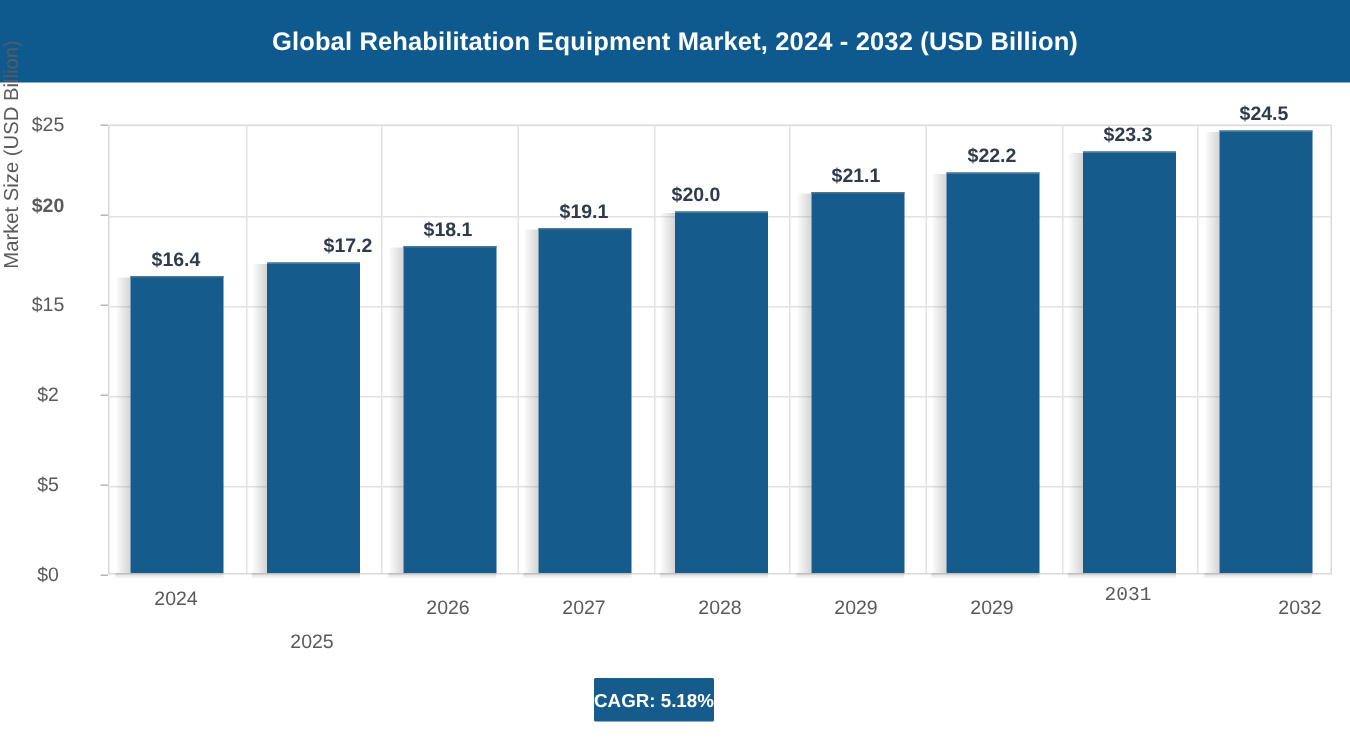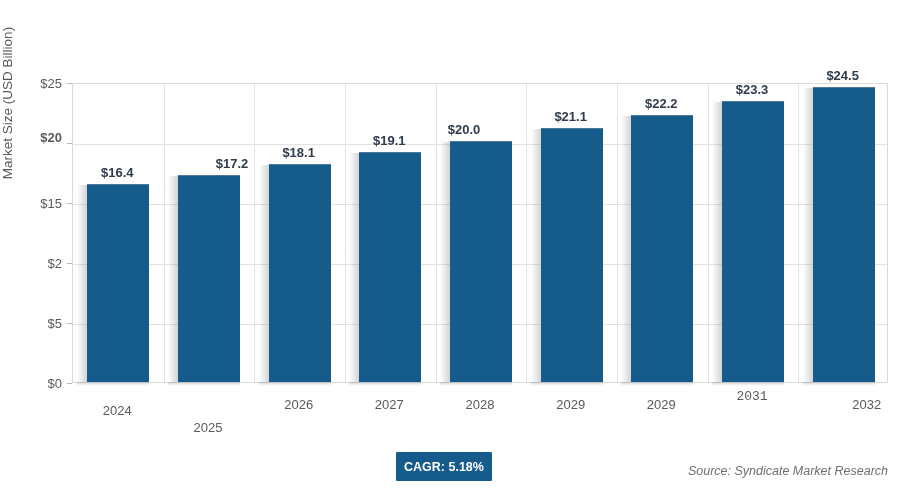--- a/index.html
+++ b/index.html
@@ -63,21 +63,21 @@
     height: 100%;
     width: 1px;
     background: #e2e2e2;
   }
 
   
   .ytick-label {
     position: absolute;
     right: 0;
     width: 60px;
-    text-align: right;
+    text-align: center;
     font-size: 13px;
     color: #5a5a5a;
     transform: translateY(-50%);
     white-space: nowrap;
   }
   .ytick-mark {
     position: absolute;
     width: 5px;
     height: 1px;
     background: #b8b8b8;
@@ -129,21 +129,21 @@
     text-align: center;
     white-space: nowrap;
     transform: translateX(-50%);
   }
 
   
   #cagr-badge {
     position: absolute;
     left: 396px;
     top: 452px;
-    width: 96px;
+    width: 80px;
     height: 29px;
     background: #155b8b;
     display: flex;
     align-items: center;
     justify-content: center;
     border-radius: 1px;
   }
   #cagr-badge-label {
     color: #ffffff;
     font-size: 12.5px;
@@ -158,20 +158,23 @@
     font-style: italic;
     color: #6f6f6f;
     white-space: nowrap;
   }
 </style>
 </head>
 <body>
 
 <div id="figure">
 
+  <div id="title-banner">
+    <div id="chart-title">Global Rehabilitation Equipment Market, 2024 - 2032 (USD Billion)</div>
+  </div>
 
   <div id="y-axis-title">Market Size (USD Billion)</div>
 
   <div id="y-axis-ticks">
       <div class="ytick-label" style="top: 383px; right: 838px;">$0</div>
       <div class="ytick-mark" style="left: 67px; top: 383px;"></div>
       <div class="ytick-label" style="top: 323px; right: 838px;">$5</div>
       <div class="ytick-mark" style="left: 67px; top: 323px;"></div>
       <div class="ytick-label" style="top: 263px; right: 838px;">$2</div>
       <div class="ytick-mark" style="left: 67px; top: 263px;"></div>
@@ -223,21 +226,21 @@
         <div class="bar-shadow" style="left: 639px; height: 279.6px;"></div>
         <div class="bar-underline" style="left: 639px; width: 72px; bottom: -4px;"></div>
         <div class="bar-rect" title="2031: $23.3" style="left: 649px; width: 62px; height: 279.6px; background: rgb(21, 91, 139);"></div>
         <div class="bar-shadow" style="left: 730px; height: 294px;"></div>
         <div class="bar-underline" style="left: 730px; width: 72px; bottom: -4px;"></div>
         <div class="bar-rect" title="2032: $24.5" style="left: 740px; width: 62px; height: 294px; background: rgb(21, 91, 139);"></div>
       </div>
   </div>
 
   <div id="x-axis-ticks">
-      <div class="xtick-label" style="left: 117.333px; top: 403px; text-align: right;">2024</div>
+      <div class="xtick-label" style="left: 117.333px; top: 391px; text-align: right;">2024</div>
       <div class="xtick-label" style="left: 208px; top: 397px; margin-top: 23px;">2025</div>
       <div class="xtick-label" style="left: 298.667px; top: 397px;">2026</div>
       <div class="xtick-label" style="left: 389.333px; top: 397px;">2027</div>
       <div class="xtick-label" style="left: 480px; top: 397px;">2028</div>
       <div class="xtick-label" style="left: 570.667px; top: 397px;">2029</div>
       <div class="xtick-label" style="left: 661.333px; top: 397px;">2029</div>
       <div class="xtick-label" style="left: 752px; top: 389px; font-family: Liberation Mono, monospace;">2031</div>
       <div class="xtick-label" style="left: 842.667px; top: 397px; margin-left: 24px;">2032</div>
     </div>
   <div id="labels-layer">
@@ -249,15 +252,14 @@
       <div class="bar-value" style="left: 570.667px; top: 108.8px;">$21.1</div>
       <div class="bar-value" style="left: 661.333px; top: 95.6px;">$22.2</div>
       <div class="bar-value" style="left: 752px; top: 82.4px;">$23.3</div>
       <div class="bar-value" style="left: 842.667px; top: 68px;">$24.5</div>
     </div>
 
   <div id="cagr-badge">
     <span id="cagr-badge-label">CAGR: 5.18%</span>
   </div>
 
-  <div id="source-note">Source: Syndicate Market Research</div>
 
 </div>
 
 </body></html>

